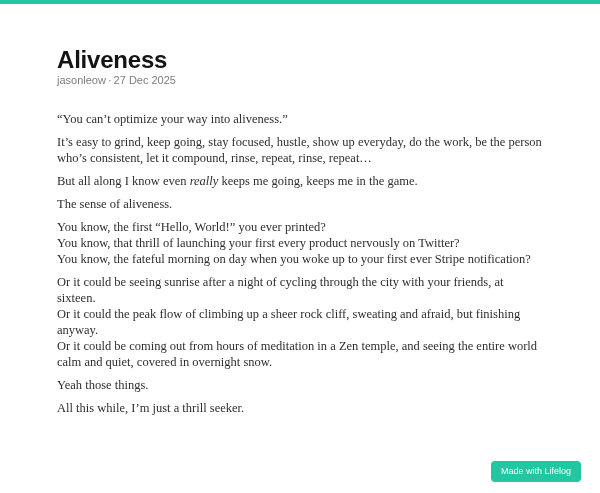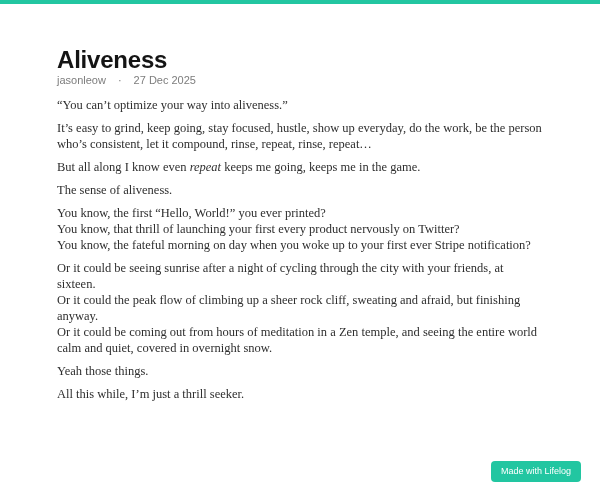--- a/index.html
+++ b/index.html
@@ -21,24 +21,24 @@
   h1.post-title {
     font-family: "Liberation Sans", sans-serif;
     font-size: 24px;
     font-weight: 700;
     color: #141414;
     letter-spacing: -0.2px;
   }
   .byline {
     font-size: 11px;
     color: #7d7d7d;
-    margin-bottom: 11px;
+    margin-bottom: 25px;
     display: flex;
     align-items: center;
-    gap: 12px;
+    gap: 2px;
   }
   .byline .author { color: #7d7d7d; text-decoration: none; cursor: pointer; }
   .post-body {
     font-family: "Liberation Serif", serif;
     font-size: 12.5px;
     line-height: 16px;
     color: #2e2e2e;
     max-width: 490px;
   }
   .post-body p {
@@ -73,21 +73,21 @@
 
   <div class="byline">
     <span class="author">jasonleow</span>
     <span class="sep">·</span>
     <span class="date">27 Dec 2025</span>
   </div>
 
   <div class="post-body">
     <p>“You can’t optimize your way into aliveness.”</p>
     <p>It’s easy to grind, keep going, stay focused, hustle, show up everyday, do the work, be the person who’s consistent, let it compound, rinse, repeat, rinse, repeat…</p>
-    <p><span>But all along I know even </span><em>repeat</em><span> keeps me going, keeps me in the game.</span></p>
+    <p><span>But all along I know even </span><em>really</em><span> keeps me going, keeps me in the game.</span></p>
     <p>The sense of aliveness.</p>
     <p>You know, the first “Hello, World!” you ever printed?
 You know, that thrill of launching your first every product nervously on Twitter?
 You know, the fateful morning on day when you woke up to your first ever Stripe notification?</p>
     <p>Or it could be seeing sunrise after a night of cycling through the city with your friends, at sixteen.
 Or it could the peak flow of climbing up a sheer rock cliff, sweating and afraid, but finishing anyway.
 Or it could be coming out from hours of meditation in a Zen temple, and seeing the entire world calm and quiet, covered in overnight snow.</p>
     <p>Yeah those things.</p>
     <p>All this while, I’m just a thrill seeker.</p>
   </div>

